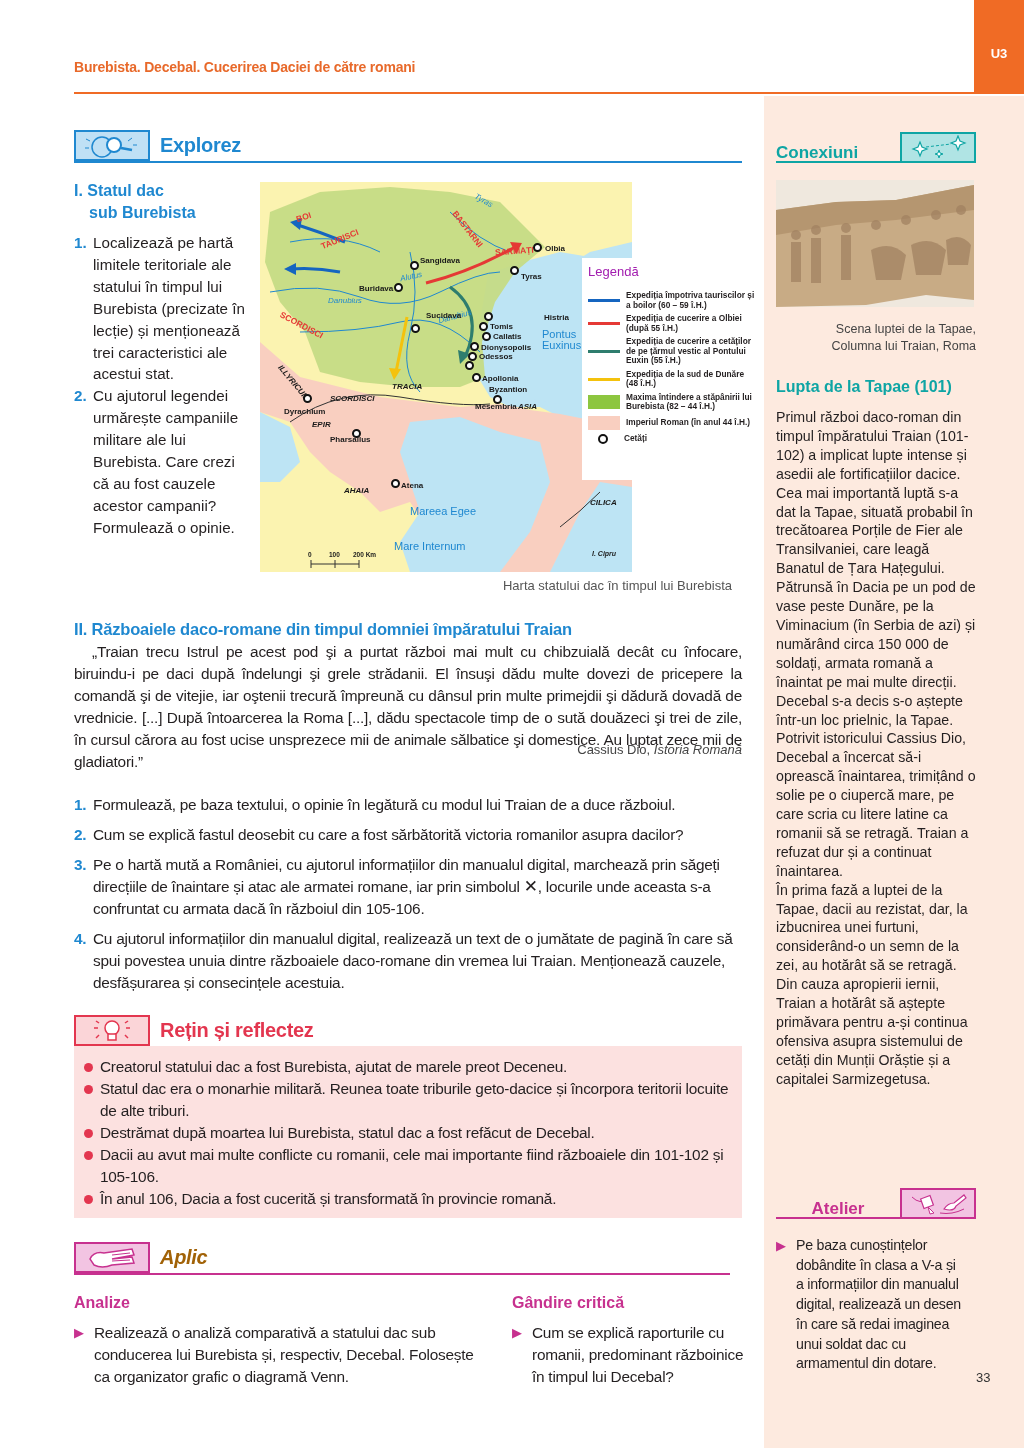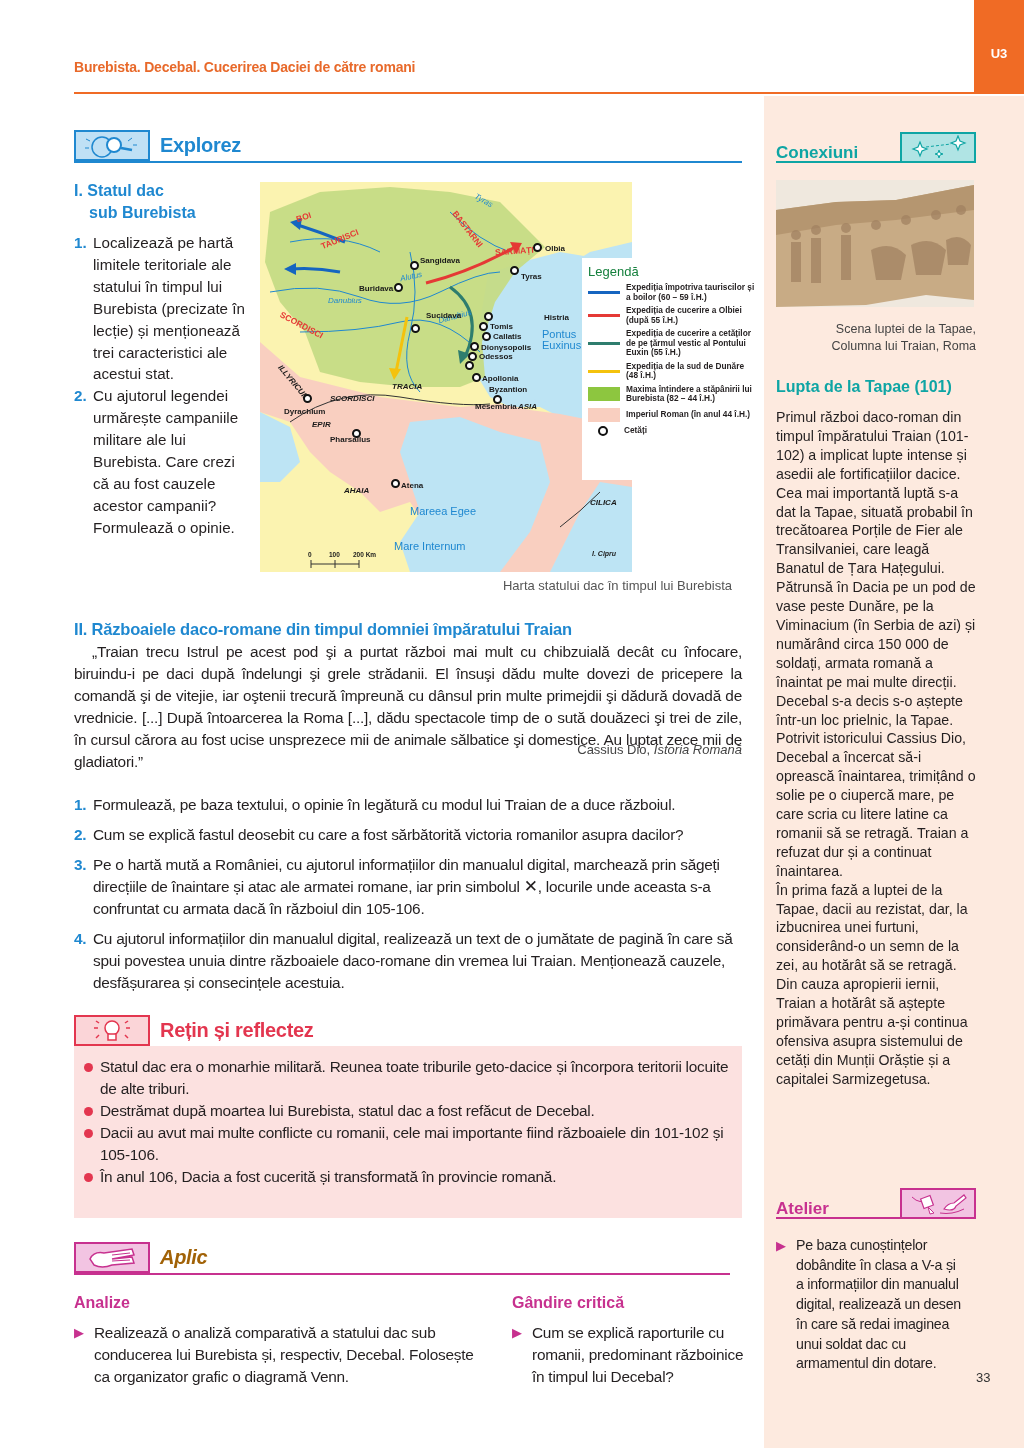--- a/index.html
+++ b/index.html
@@ -39,21 +39,21 @@
   .map { position: absolute; left: 260px; top: 182px; width: 372px; height: 390px; background: #bde4f4; overflow: hidden; }
   .map svg { position: absolute; left: 0; top: 0; }
   .map-label { position: absolute; font-size: 8px; font-weight: bold; white-space: nowrap; color: #1a1a1a; }
   .map-label.tribe { color: #e53935; font-size: 8.5px; }
   .map-label.region { font-style: italic; font-weight: bold; font-size: 8px; }
   .map-label.water { color: #1f88d0; font-weight: normal; font-size: 11px; }
   .map-label.river { color: #1f88d0; font-style: italic; font-weight: normal; font-size: 8px; }
   .city-dot { position: absolute; width: 9px; height: 9px; border: 2px solid #111; border-radius: 50%; background: #fff; }
 
   .legend { position: absolute; left: 582px; top: 258px; width: 180px; height: 222px; background: #fff; padding: 6px 6px; }
-  .legend-title { font-size: 13px; color: #15803d; margin-bottom: 4px; }
+  .legend-title { font-size: 13px; color: #a21caf; margin-bottom: 12px; }
   .legend-row { display: flex; align-items: center; margin-bottom: 4px; }
   .legend-swatch { width: 32px; flex: none; margin-right: 6px; }
   .legend-swatch.line { height: 3px; }
   .legend-swatch.area { height: 14px; }
   .legend-swatch.dot { width: 10px; height: 10px; border: 2px solid #111; border-radius: 50%; margin: 0 16px 0 10px; }
   .legend-text { font-size: 8.3px; font-weight: bold; line-height: 9.5px; color: #231f20; }
 
   .map-caption { position: absolute; left: 400px; top: 578px; width: 332px; text-align: right; font-size: 13px; color: #555; }
 
   
@@ -289,20 +289,21 @@
         <line x1="46" y1="3" x2="43" y2="5" stroke="#e3364f" stroke-width="1.5"></line>
       <line x1="14" y1="20" x2="17" y2="17" stroke="#e3364f" stroke-width="1.5"></line>
         <line x1="46" y1="20" x2="43" y2="17" stroke="#e3364f" stroke-width="1.5"></line>
     </svg>
   </div>
   <div class="sec-title retin-title">Rețin și reflectez</div>
 </div>
 <div class="sec-line" style="left:74px; top:1046px; width:668px; background:#e3364f;"></div>
 <div class="retin-box">
   <ul class="bullets">
+    <li><span class="dot"></span><span>Creatorul statului dac a fost Burebista, ajutat de marele preot Deceneu.</span></li>
     <li><span class="dot"></span><span>Statul dac era o monarhie militară. Reunea toate triburile geto-dacice și încorpora teritorii locuite de alte triburi.</span></li>
     <li><span class="dot"></span><span>Destrămat după moartea lui Burebista, statul dac a fost refăcut de Decebal.</span></li>
     <li><span class="dot"></span><span>Dacii au avut mai multe conflicte cu romanii, cele mai importante fiind războaiele din 101-102 și 105-106.</span></li>
     <li><span class="dot"></span><span>În anul 106, Dacia a fost cucerită și transformată în provincie romană.</span></li>
   </ul>
 </div>
 
 <div class="sec-head" style="left:74px; top:1242px;">
   <div class="sec-icon aplic-icon">
     <svg width="60" height="25" viewBox="0 0 60 25">
@@ -363,21 +364,21 @@
   <div>Scena luptei de la Tapae,</div>
   <div>Columna lui Traian, Roma</div>
 </div>
 <div class="tapae-title">Lupta de la Tapae (101)</div>
 <div class="tapae-text">
   <p>Primul război daco-roman din timpul împăratului Traian (101-102) a implicat lupte intense și asedii ale fortificațiilor dacice.</p>
   <p>Cea mai importantă luptă s-a dat la Tapae, situată probabil în trecătoarea Porțile de Fier ale Transilvaniei, care leagă Banatul de Țara Hațegului. Pătrunsă în Dacia pe un pod de vase peste Dunăre, pe la Viminacium (în Serbia de azi) și numărând circa 150 000 de soldați, armata romană a înaintat pe mai multe direcții. Decebal s-a decis s-o aștepte într-un loc prielnic, la Tapae. Potrivit istoricului Cassius Dio, Decebal a încercat să-i oprească înaintarea, trimițând o solie pe o ciupercă mare, pe care scria cu litere latine ca romanii să se retragă. Traian a refuzat dur și a continuat înaintarea.</p>
   <p>În prima fază a luptei de la Tapae, dacii au rezistat, dar, la izbucnirea unei furtuni, considerând-o un semn de la zei, au hotărât să se retragă. Din cauza apropierii iernii, Traian a hotărât să aștepte primăvara pentru a-și continua ofensiva asupra sistemului de cetăți din Munții Orăștie și a capitalei Sarmizegetusa.</p>
 </div>
 
-<div class="side-head" style="left:776px; top:1188px;">
+<div class="side-head" style="left:776px; top:1188px;text-align:center;">
   <div class="side-title atelier-title" style="width:124px;">Atelier</div>
   <div class="side-icon atelier-icon">
     <svg width="60" height="25" viewBox="0 0 60 25">
       <path d="M4,6 Q12,14 20,8" stroke="#c7318f" fill="none"></path>
       <rect x="14" y="6" width="10" height="10" fill="#fff" stroke="#c7318f" stroke-width="1.2" transform="rotate(-20 19 11)"></rect>
       <path d="M20,16 l6,6 l-4,1 Z" fill="#fff" stroke="#c7318f"></path>
       <path d="M36,18 q4,-6 10,-6 l10,-8 l2,3 l-10,8 q-2,6 -12,3 Z" fill="#fff" stroke="#c7318f" stroke-width="1.2"></path>
       <path d="M32,22 Q44,24 56,18" stroke="#c7318f" fill="none"></path>
     </svg>
   </div>

